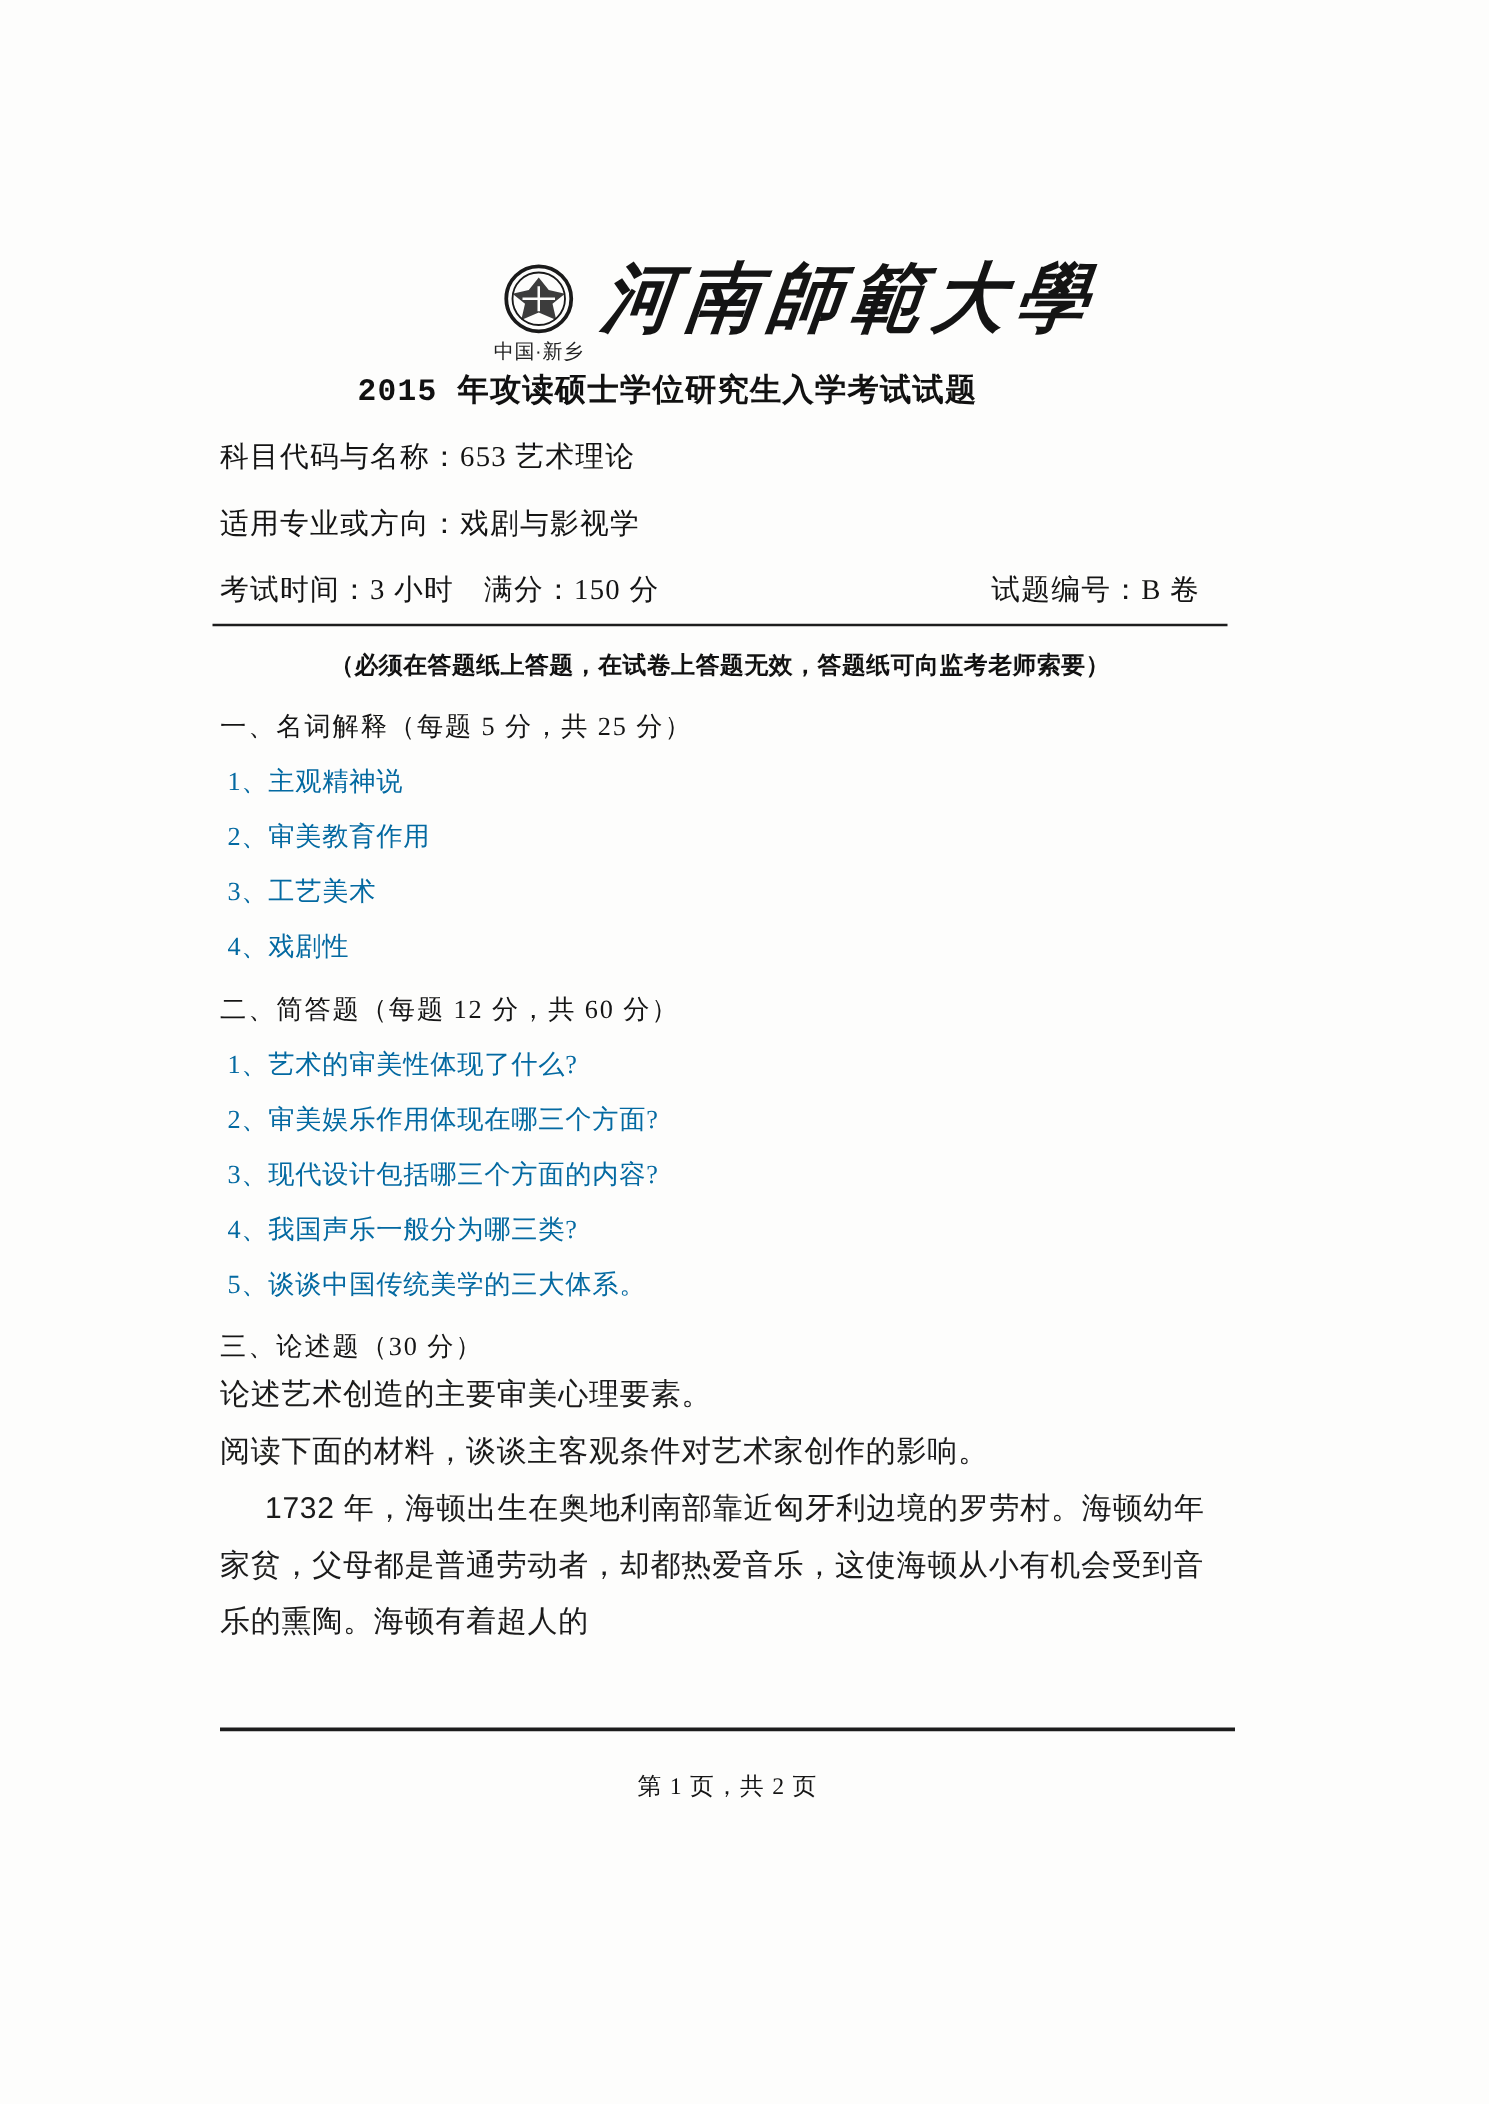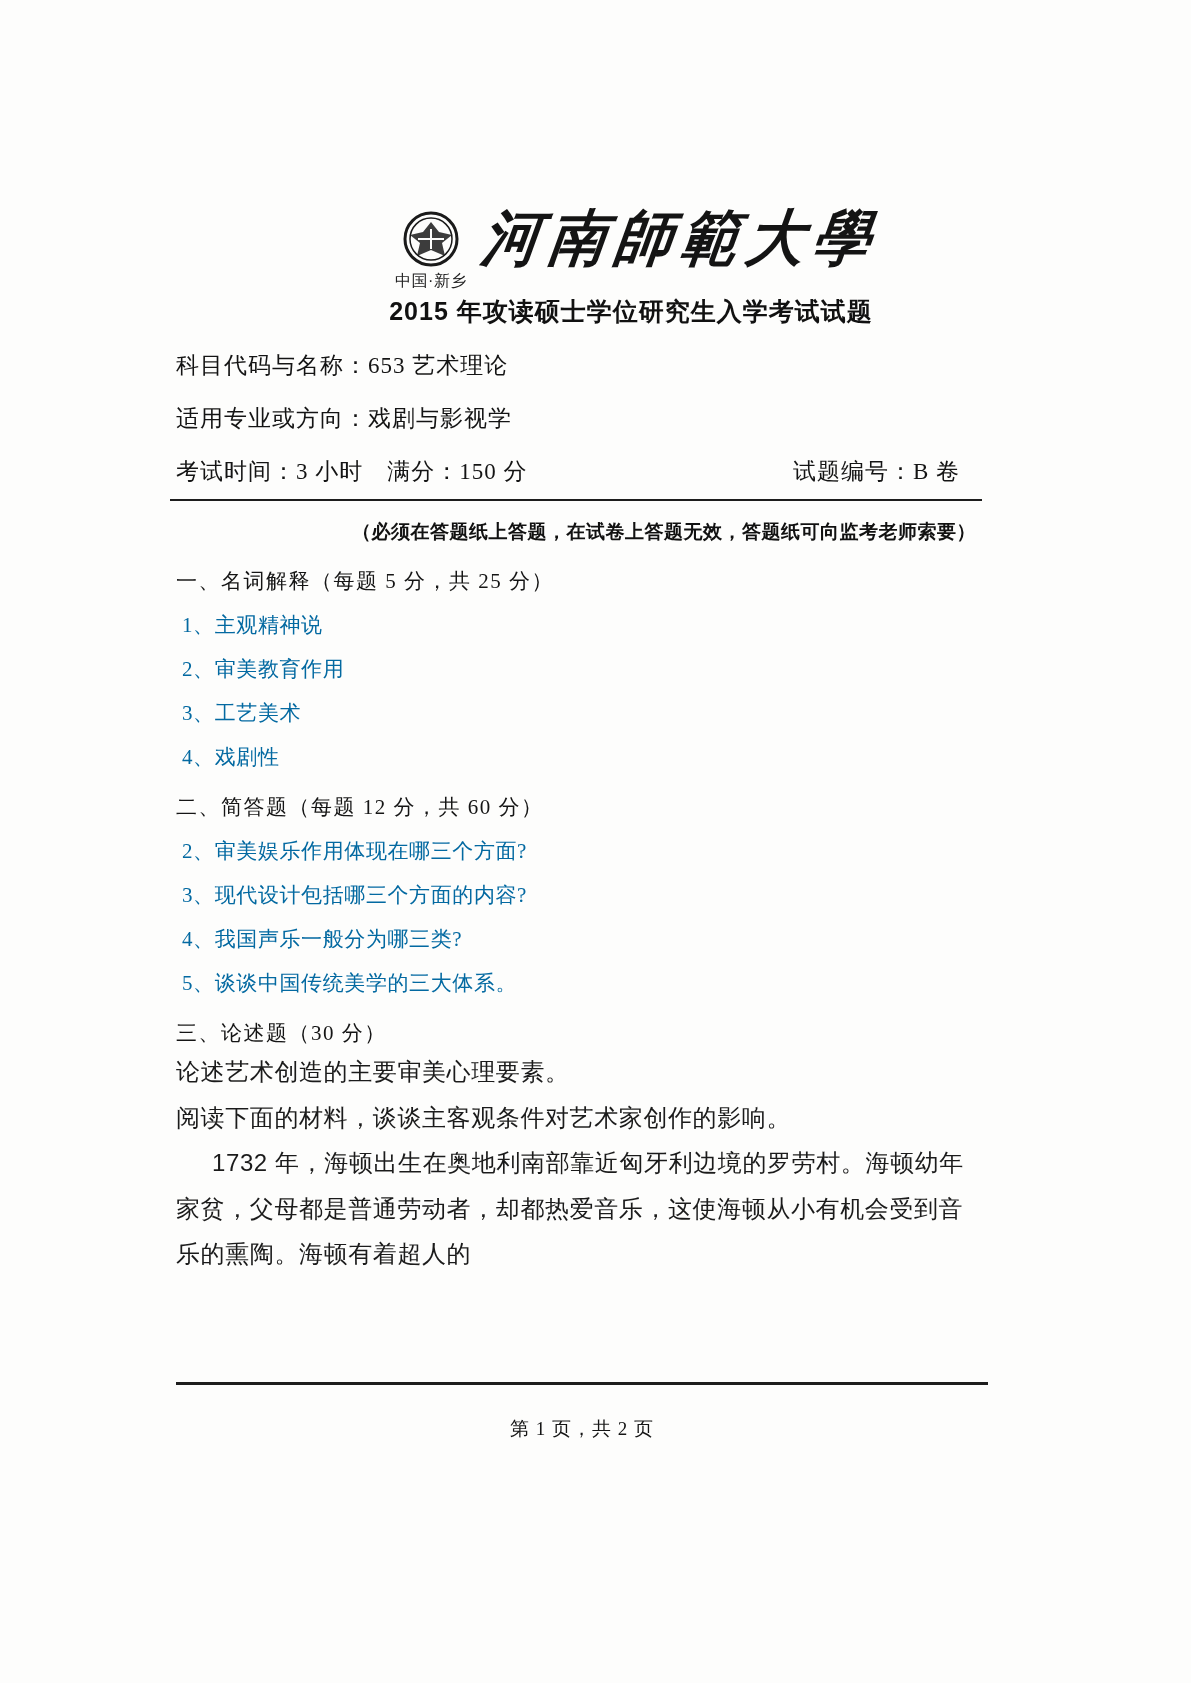--- a/index.html
+++ b/index.html
@@ -63,26 +63,26 @@
     letter-spacing: 8px;
     color: #141414;
     transform: skewX(-7deg) scaleY(1.05);
     white-space: nowrap;
     line-height: 1;
     padding-bottom: 6px;
   }
 
   
   .exam-title {
-    text-align: center;
+    text-align: left;
     font-size: 25px;
     font-weight: bold;
     letter-spacing: 1px;
     margin: 16px 0 0 110px;
-    font-family: Liberation Sans, sans-serif;
+    font-family: Liberation Mono, monospace;
     color: #111;
   }
 
   
   .meta-line {
     font-size: 23px;
     margin-top: 22px;
     letter-spacing: 1px;
     color: #141414;
   }
@@ -99,21 +99,21 @@
 
   .rule {
     border: none;
     border-top: 2.5px solid #1d1d1d;
     margin: 12px 0 0 0;
     width: 812px;
     margin-left: -6px;
   }
 
   .notice {
-    text-align: right;
+    text-align: center;
     font-size: 19px;
     font-weight: bold;
     letter-spacing: 0.5px;
     margin: 18px 0 6px 0;
     font-family: "Liberation Sans", sans-serif;
     color: #111;
   }
 
   
   .section-head {
@@ -193,20 +193,21 @@
 
     <div class="notice">（必须在答题纸上答题，在试卷上答题无效，答题纸可向监考老师索要）</div>
 
     <div class="section-head">一、名词解释（每题 5 分，共 25 分）</div>
     <div class="q-item">1、主观精神说</div>
     <div class="q-item">2、审美教育作用</div>
     <div class="q-item">3、工艺美术</div>
     <div class="q-item">4、戏剧性</div>
 
     <div class="section-head">二、简答题（每题 12 分，共 60 分）</div>
+    <div class="q-item">1、艺术的审美性体现了什么?</div>
     <div class="q-item">2、审美娱乐作用体现在哪三个方面?</div>
     <div class="q-item">3、现代设计包括哪三个方面的内容?</div>
     <div class="q-item">4、我国声乐一般分为哪三类?</div>
     <div class="q-item">5、谈谈中国传统美学的三大体系。</div>
 
     <div class="section-head">三、论述题（30 分）</div>
     <div class="para">论述艺术创造的主要审美心理要素。</div>
 
     <div class="para">阅读下面的材料，谈谈主客观条件对艺术家创作的影响。</div>
 

